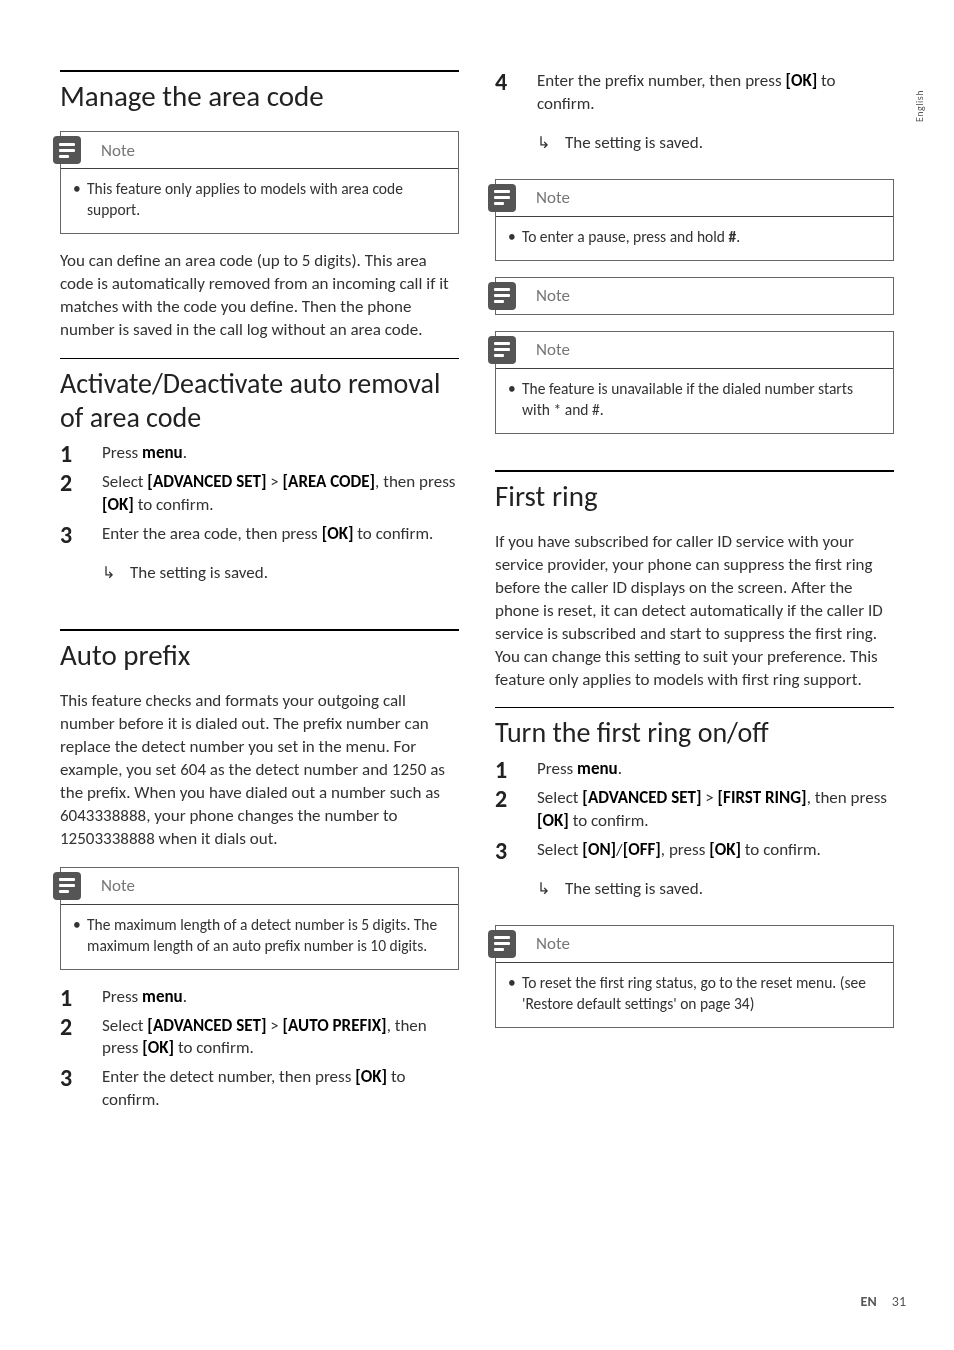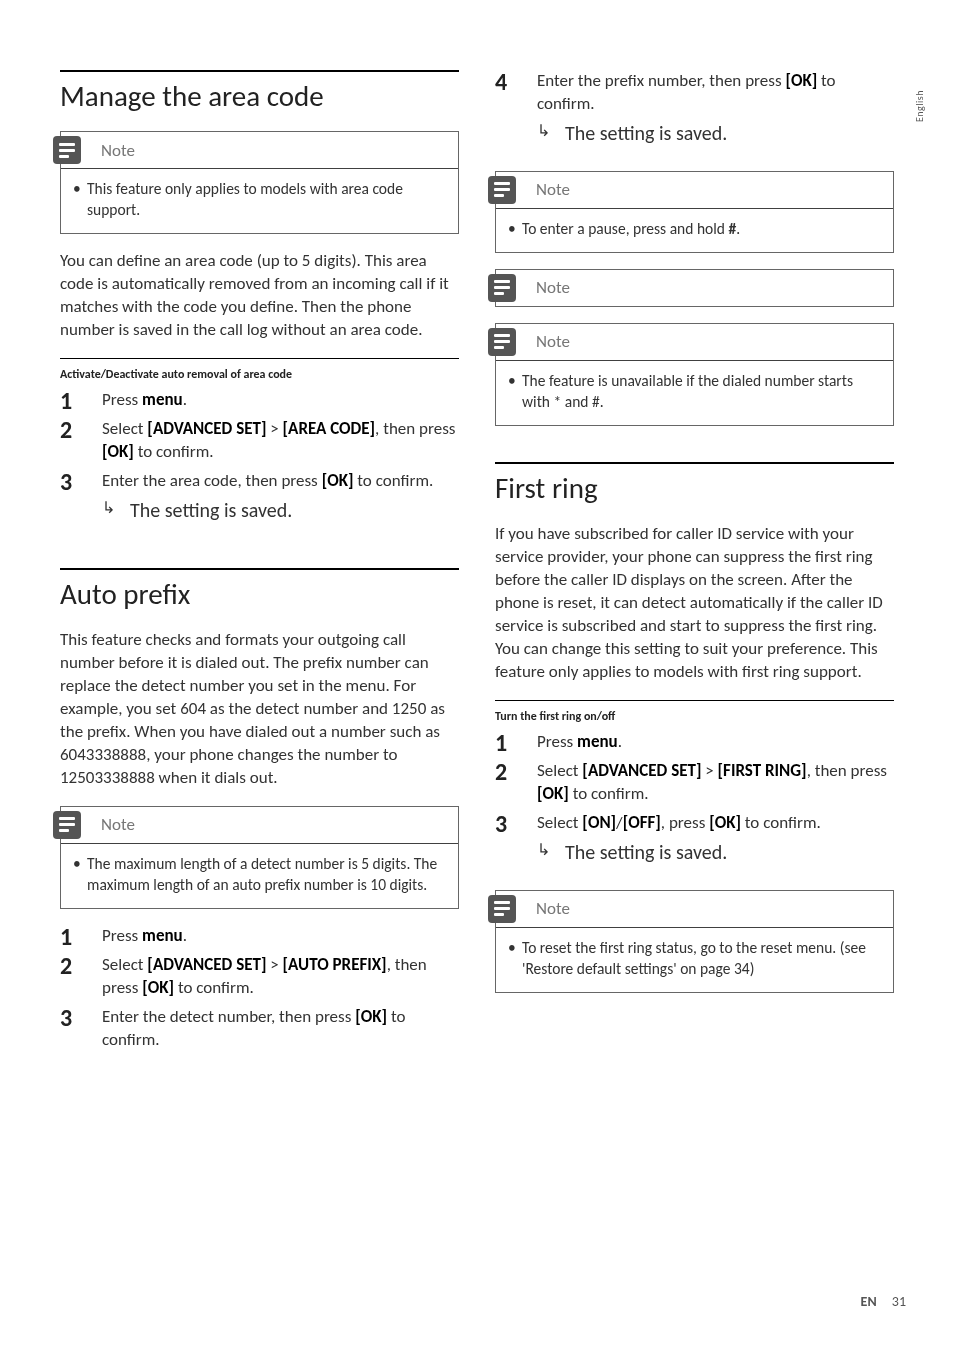--- a/index.html
+++ b/index.html
@@ -34,22 +34,22 @@
     h1 {
       font-size: 29px;
       font-weight: 400;
       border-top: 2.5px solid #000;
       padding-top: 8px;
       margin-bottom: 18px;
       color: #222;
       line-height: 1.15;
     }
     h2 {
-      font-size: 12px;
-      font-weight: 700;
+      font-size: 28px;
+      font-weight: 400;
       border-top: 1px solid #000;
       padding-top: 8px;
       margin-bottom: 8px;
       color: #222;
       line-height: 1.2;
     }
     .body-text {
       font-size: 17px;
       line-height: 1.35;
       font-weight: 300;
@@ -132,22 +132,22 @@
       position: absolute;
       left: 0;
       top: -4px;
       font-size: 24px;
       font-weight: 600;
       color: #222;
     }
     .result {
       position: relative;
       padding-left: 28px;
-      margin-top: 4px;
-      font-size: 20px;
+      margin-top: 16px;
+      font-size: 17px;
       font-weight: 300;
     }
     .result::before {
       content: "↳";
       position: absolute;
       left: 0;
       top: 0;
       font-size: 16px;
       color: #333;
     }

